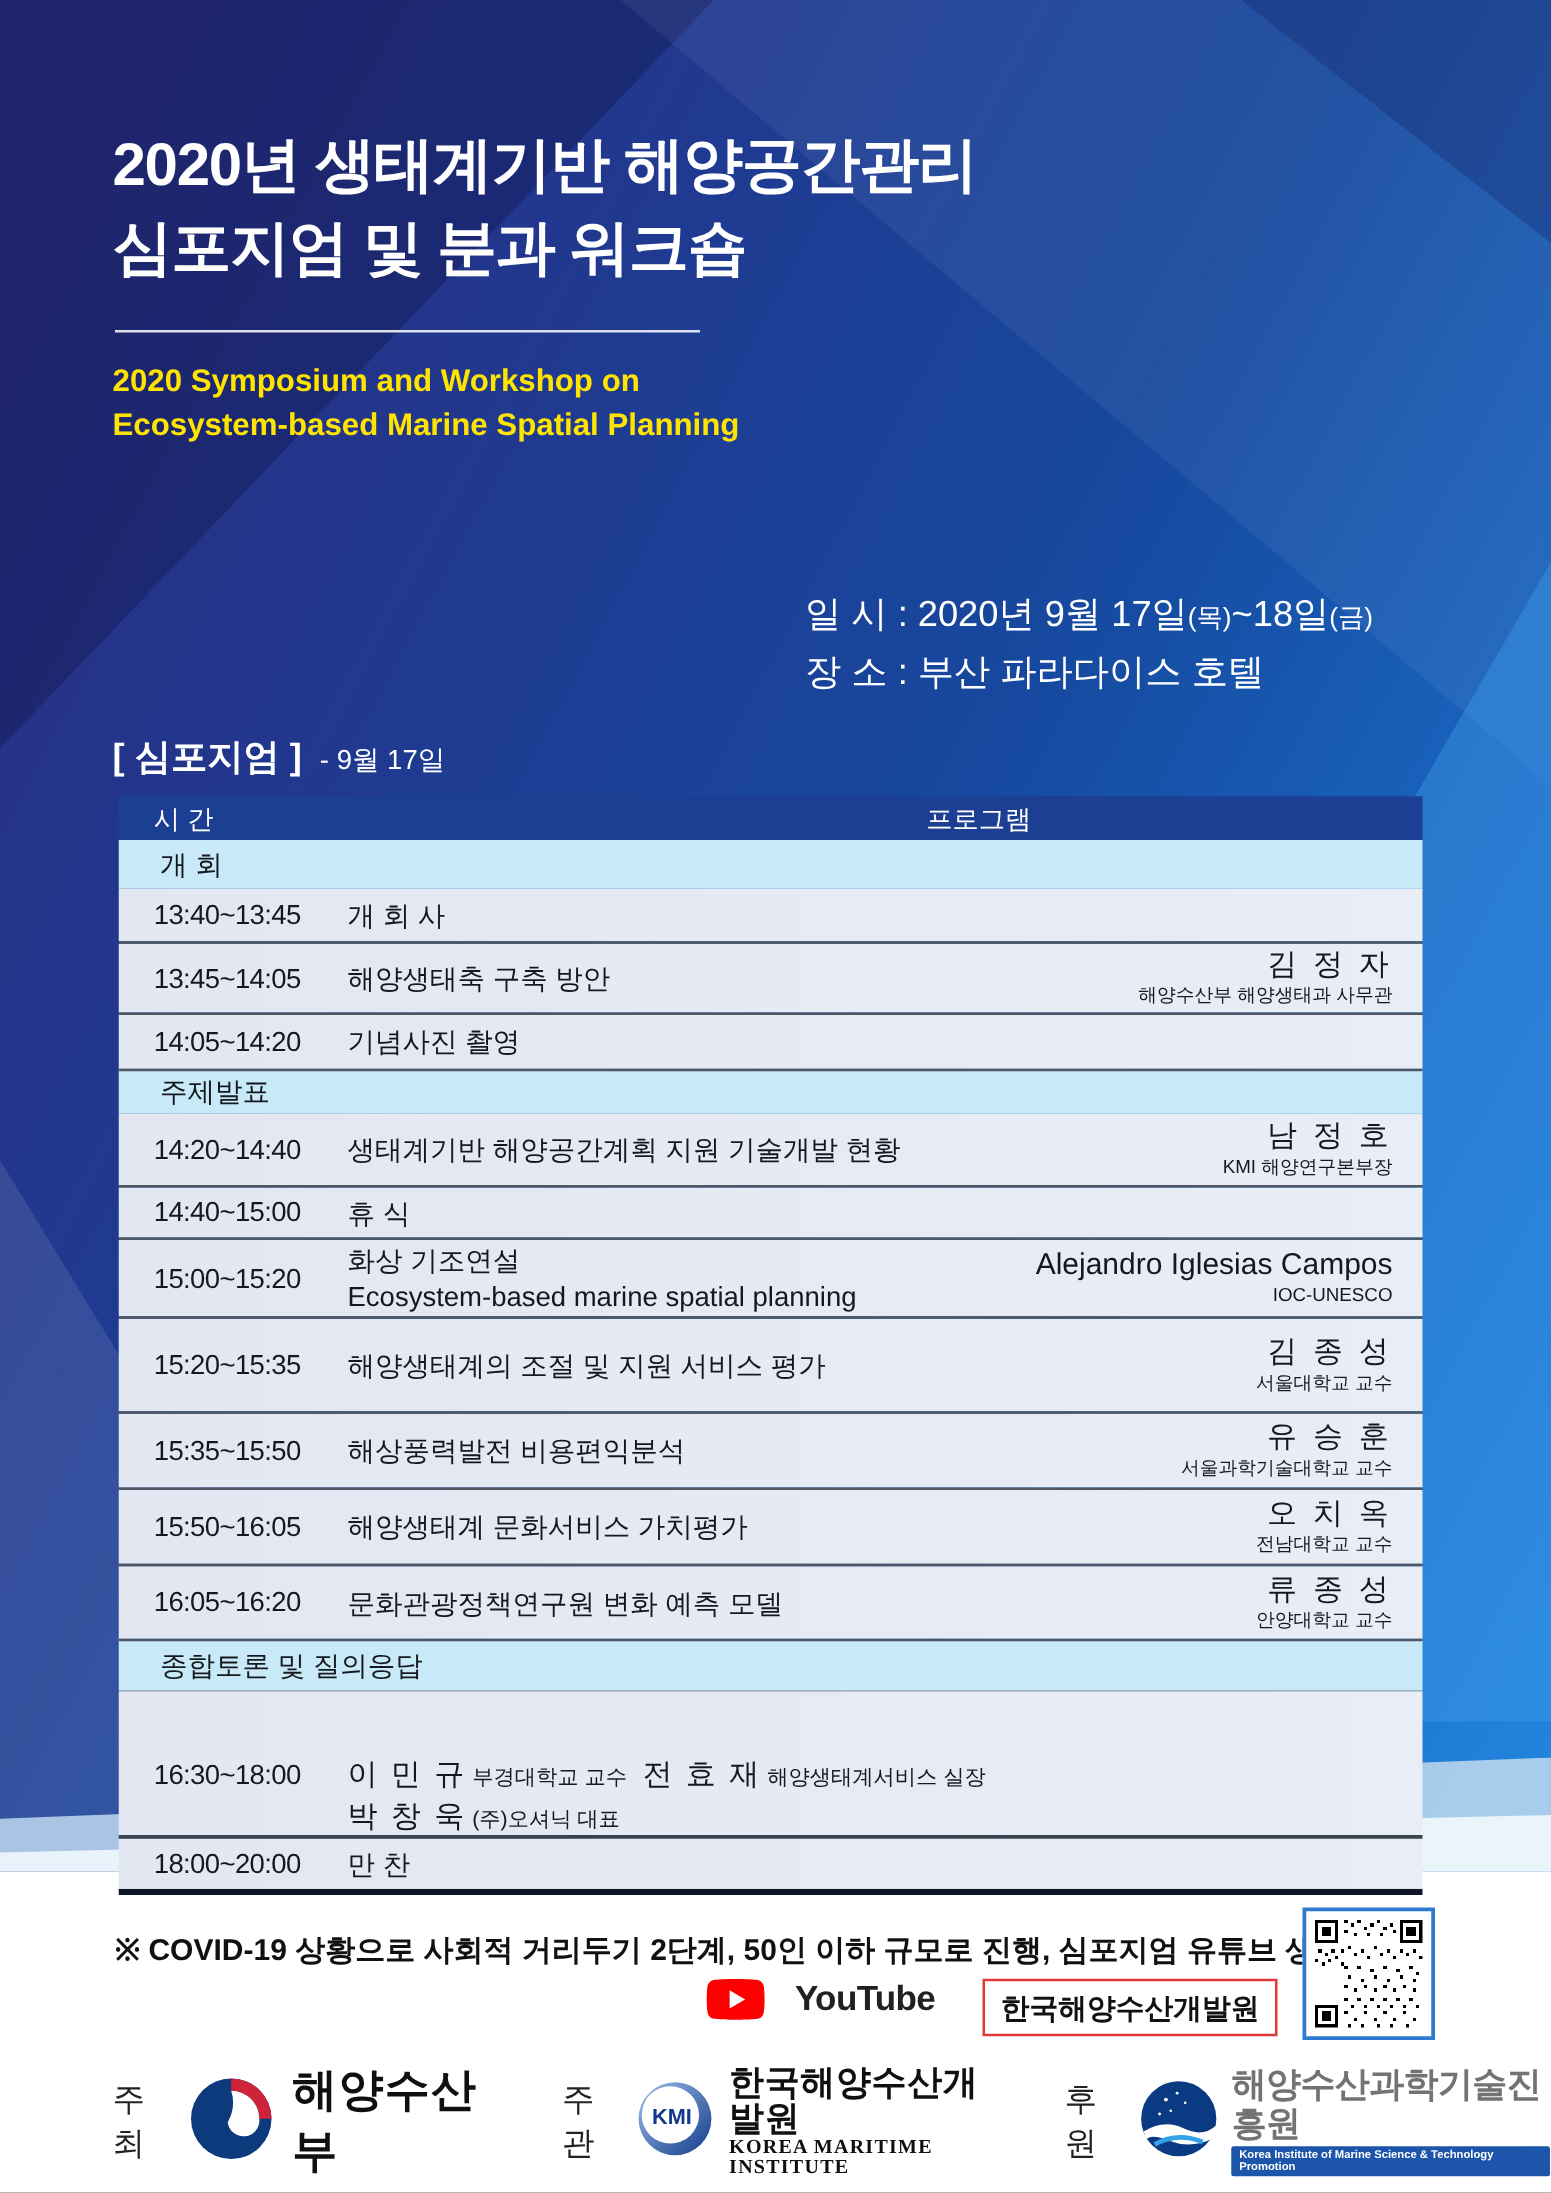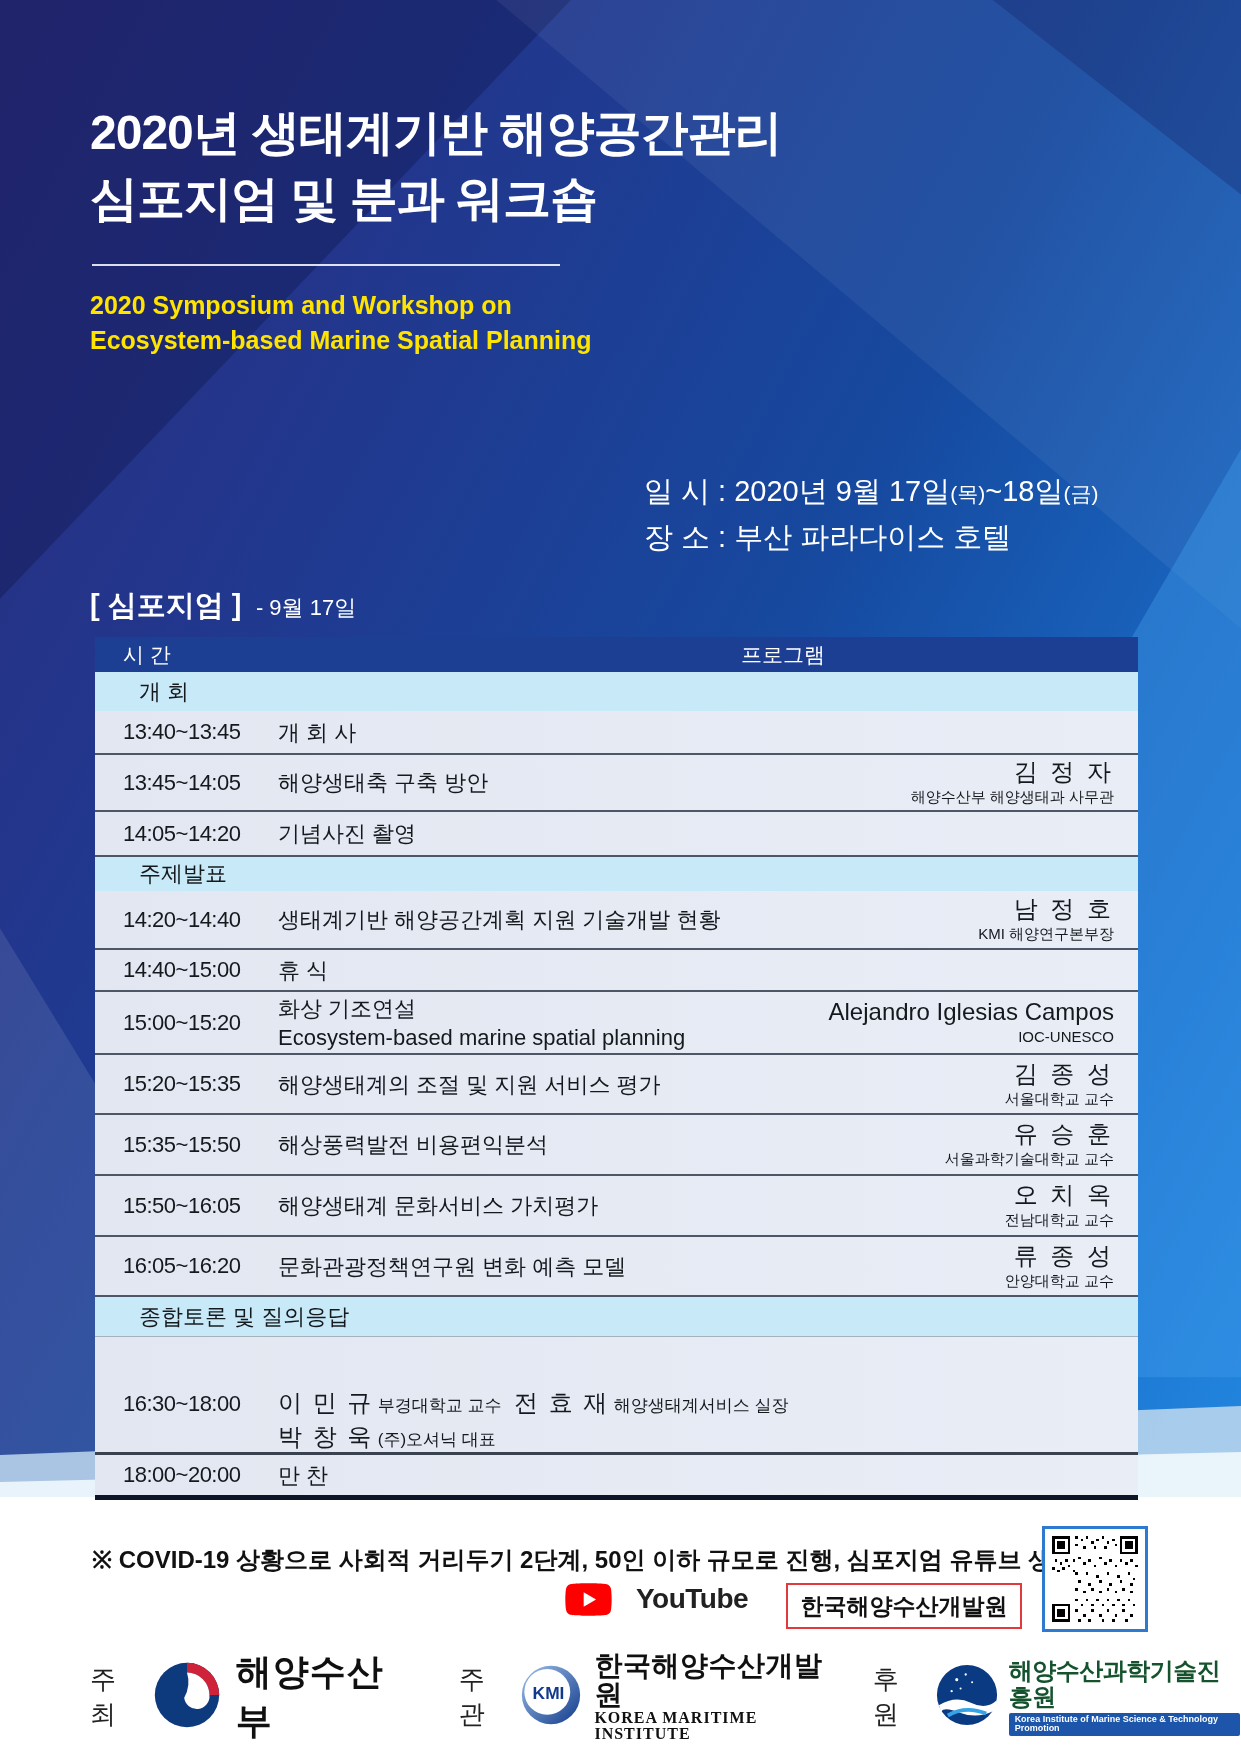--- a/index.html
+++ b/index.html
@@ -27,21 +27,21 @@
   .whereline{position:absolute;left:644px;top:518px;color:#fff;font-size:29px;white-space:nowrap;}
   .seclabel{position:absolute;left:90px;top:586px;color:#fff;white-space:nowrap;}
   .seclabel .big{font-size:29px;font-weight:700;}
   .seclabel .small{font-size:22px;font-weight:400;margin-left:10px;}
   
   .sched{position:absolute;left:95px;top:637px;width:1043px;border-bottom:5px solid #0e1526;}
   .thead{display:flex;align-items:center;height:35px;background:#1d3f93;color:#fff;font-size:21px;}
   .thead .t{flex:0 0 183px;padding-left:28px;box-sizing:border-box;}
   .thead .p{position:absolute;left:470px;width:260px;text-align:right;}
   .row{position:relative;display:flex;align-items:center;box-sizing:border-box;width:100%;color:#15181c;}
-  .row.sec{background:#c7e9f8;padding-left:44px;font-size:22px;font-weight:500;}
+  .row.sec{background:#c7e9f8;padding-left:33px;font-size:22px;font-weight:500;}
   .row.it{background:linear-gradient(90deg,#e2e7f1,#e9edf6);}
   .bt{border-top:2px solid #4d5765;}
   .btl{border-top:1px solid #a7b1bc;}
   .btk{border-top:3px solid #39424e;}
   .time{flex:0 0 183px;padding-left:28px;box-sizing:border-box;font-size:22px;letter-spacing:-.5px;}
   .prog{font-size:22px;font-weight:500;line-height:29px;}
   .spk{margin-left:auto;text-align:right;padding-right:24px;line-height:1.1;}
   .spk .nm{display:block;font-size:24px;font-weight:500;letter-spacing:3px;}
   .spk .nm.en{letter-spacing:0;}
   .spk .af{display:block;font-size:15px;margin-top:4px;letter-spacing:0;}
@@ -65,21 +65,21 @@
         align-items:center;justify-content:center;font-size:23px;font-weight:700;}
   .qr{position:absolute;left:1042px;top:1526px;width:100px;height:100px;border:3px solid #2e7ad0;
       background:#fff;display:flex;align-items:center;justify-content:center;}
   .logos{position:absolute;left:90px;top:1648px;width:1150px;display:flex;align-items:center;}
   .role{font-size:26px;color:#222;}
   .mofname{font-size:36px;font-weight:800;color:#101010;margin-left:14px;letter-spacing:1px;}
   .orgstack{margin-left:12px;line-height:1.05;}
   .orgk{font-size:28px;font-weight:800;color:#101010;letter-spacing:.5px;}
   .orge{font-family:"Liberation Serif",serif;font-size:16px;font-weight:700;color:#101010;letter-spacing:1px;}
   .spstack{margin-left:10px;line-height:1.1;}
-  .spk-k{font-size:24px;font-weight:800;color:#14532d;letter-spacing:-.5px;}
+  .spk-k{font-size:28px;font-weight:800;color:#737373;letter-spacing:-.5px;}
   .spk-e{display:inline-block;background:#1c55a9;color:#fff;font-size:9px;font-weight:700;
          padding:2px 6px;border-radius:2px;margin-top:2px;}
   .lg{margin-left:16px;flex:none;}
   .gap1{margin-left:60px;} .gap2{margin-left:46px;}
 </style>
 </head>
 <body>
 
 <div class="poster">
 
@@ -163,21 +163,21 @@
       <span class="prog">
         <span style="display:block">화상 기조연설</span>
         <span style="display:block">Ecosystem-based marine spatial planning</span>
       </span>
       <span class="spk">
         <span class="nm en">Alejandro Iglesias Campos</span>
         <span class="af">IOC-UNESCO</span>
       </span>
     </div>
 
-    <div class="row it bt" style="height:60px">
+    <div class="row it bt" style="height:76px">
       <span class="time">15:20~15:35</span>
       <span class="prog">해양생태계의 조절 및 지원 서비스 평가</span>
       <span class="spk">
         <span class="nm">김 종 성</span>
         <span class="af">서울대학교 교수</span>
       </span>
     </div>
 
     <div class="row it bt" style="height:61px">
       <span class="time">15:35~15:50</span>

